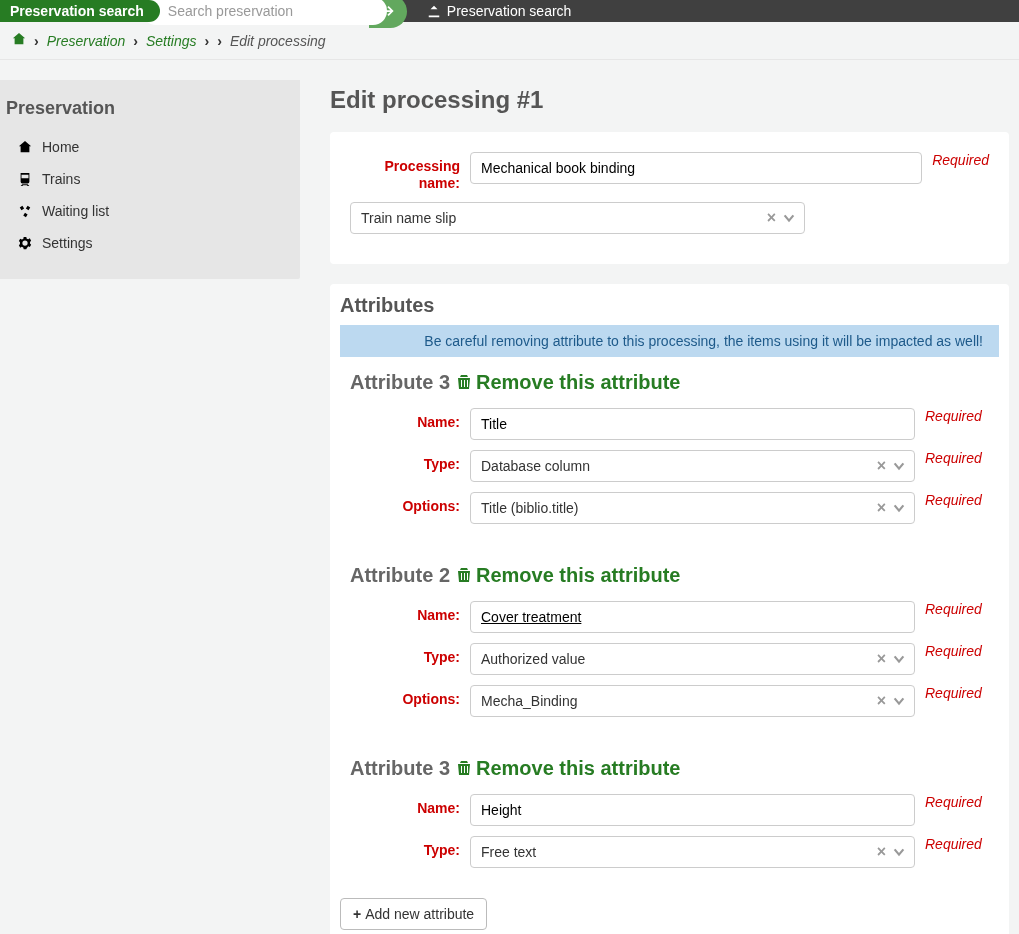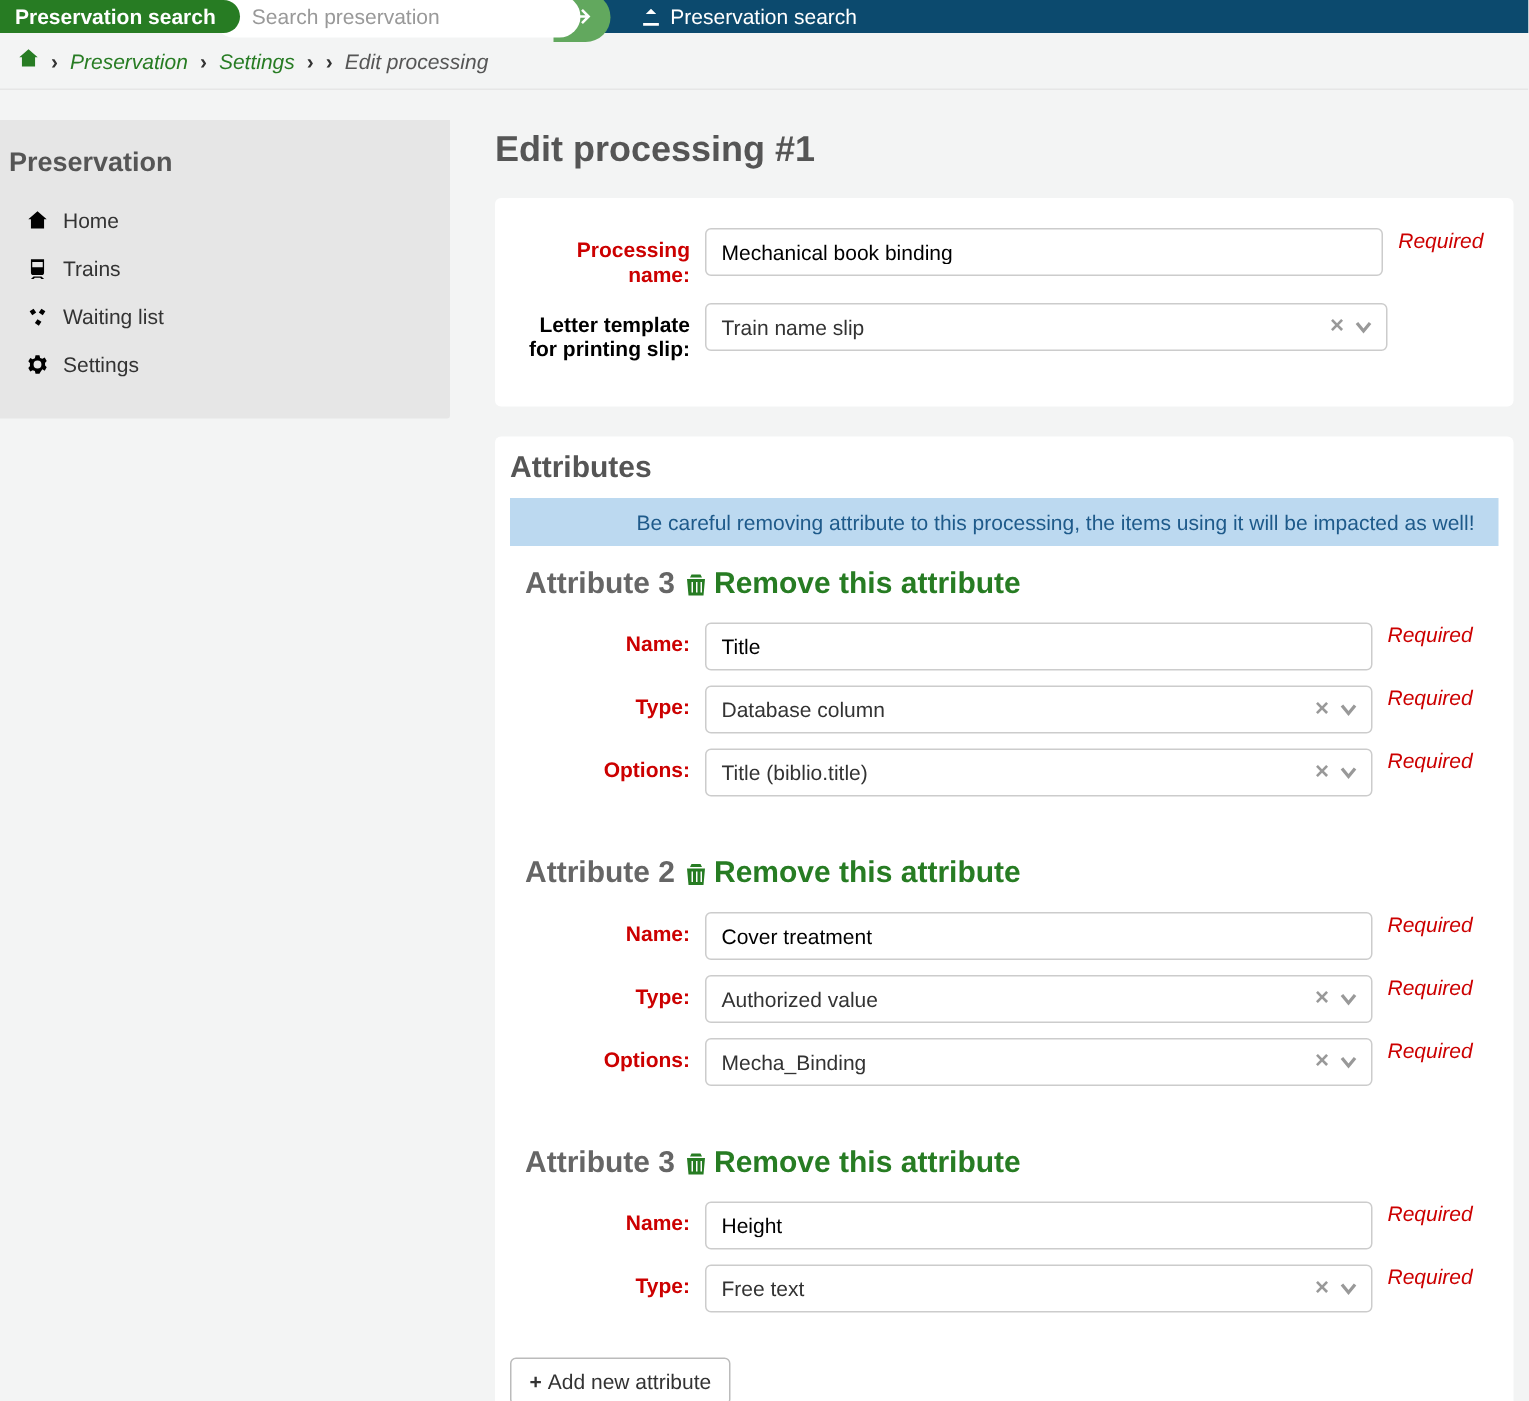--- a/index.html
+++ b/index.html
@@ -1,19 +1,19 @@
 <!DOCTYPE html>
 <html><head>
 <meta charset="utf-8">
 <style>
   * { box-sizing: border-box; margin: 0; padding: 0; }
   body { font-family: Arial, Helvetica, sans-serif; font-size: 14px; background: #f3f4f4; color: #333; }
   
   
-  .topbar { background: #0c4a6e; height: 22px; display: flex; align-items: center; position: relative; }
+  .topbar { background: #404040; height: 22px; display: flex; align-items: center; position: relative; }
   .search-label { background: #277c23; color: #fff; font-weight: bold; padding: 0 16px 0 10px; height: 100%; display: flex; align-items: center; border-radius: 0 18px 18px 0; font-size: 14px; position: relative; z-index: 2; }
   .search-wrapper { position: relative; margin-left: -18px; flex: 0 0 auto; }
   .search-input { background: #fff; border: none; border-radius: 18px; height: 28px; width: 245px; padding: 0 14px 0 26px; font-size: 14px; outline: none; }
   .search-input::placeholder { color: #999; }
   .search-go { background: #62a85e; border: none; width: 38px; height: 33px; display: flex; align-items: center; justify-content: center; cursor: pointer; border-radius: 0 18px 18px 0; margin-left: -18px; }
   .search-go svg { fill: #fff; width: 14px; height: 14px; }
   .pres-search-link { color: #fff; display: flex; align-items: center; gap: 6px; margin-left: 20px; font-size: 14px; cursor: pointer; }
   .pres-search-link svg { fill: #fff; width: 14px; height: 14px; }
   
   
@@ -130,21 +130,20 @@
 
     <div class="panel">
       <div class="form-row">
         <label class="form-label">Processing name:</label>
         <div class="form-control-wrap">
           <input class="text-input" type="text" value="Mechanical book binding" style="">
           <span class="required-hint">Required</span>
         </div>
       </div>
       <div class="form-row">
-        <label class="form-label black">Letter template for printing slip:</label>
         <div class="form-control-wrap">
           <div class="select-box">
             <span class="select-value">Train name slip</span>
             <span class="select-icons">
               <span class="select-clear">×</span>
               <svg class="select-caret" viewBox="0 0 16 16">
                   <polyline points="3,5 8,11 13,5"></polyline>
                 </svg>
             </span>
           </div>
@@ -212,21 +211,21 @@
       <a class="remove-link">
         <svg viewBox="0 0 16 16">
                   <path d="M2 4h12l-1 11H3L2 4zm3-3h6l1 2H4l1-2zM5 6v7h1V6H5zm3 0v7h1V6H8zm3 0v7h1V6h-1z"></path>
                 </svg>
         <span>Remove this attribute</span>
       </a>
     </div>
     <div class="form-row">
       <label class="form-label">Name:</label>
       <div class="form-control-wrap">
-        <input class="text-input" style="max-width: 445px;" type="text" value="Cover treatment">
+        <input class="text-input" style="max-width: 445px; text-decoration: underline;" type="text" value="Cover treatment">
         <span class="required-hint">Required</span>
       </div>
     </div>
     <div class="form-row">
       <label class="form-label">Type:</label>
       <div class="form-control-wrap">
         <div class="select-box" style="max-width:445px">
           <span class="select-value">Authorized value</span>
           <span class="select-icons">
             <span class="select-clear">×</span>

